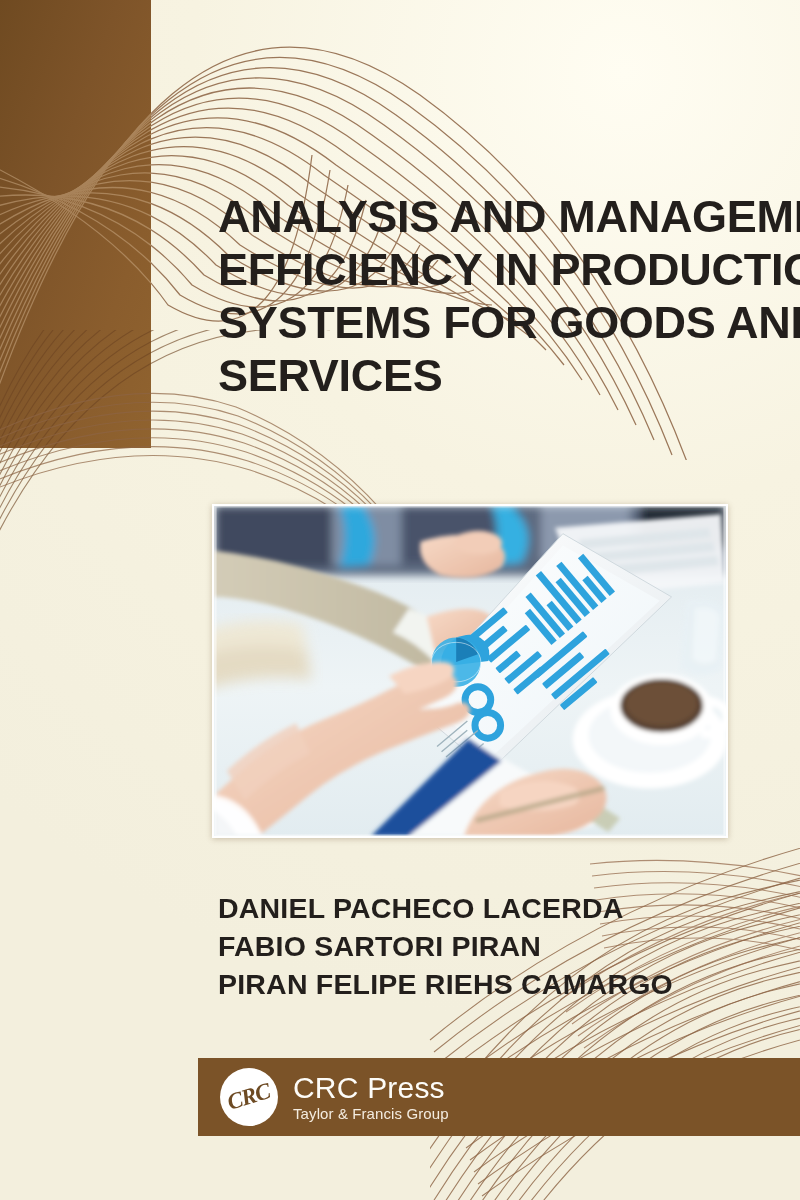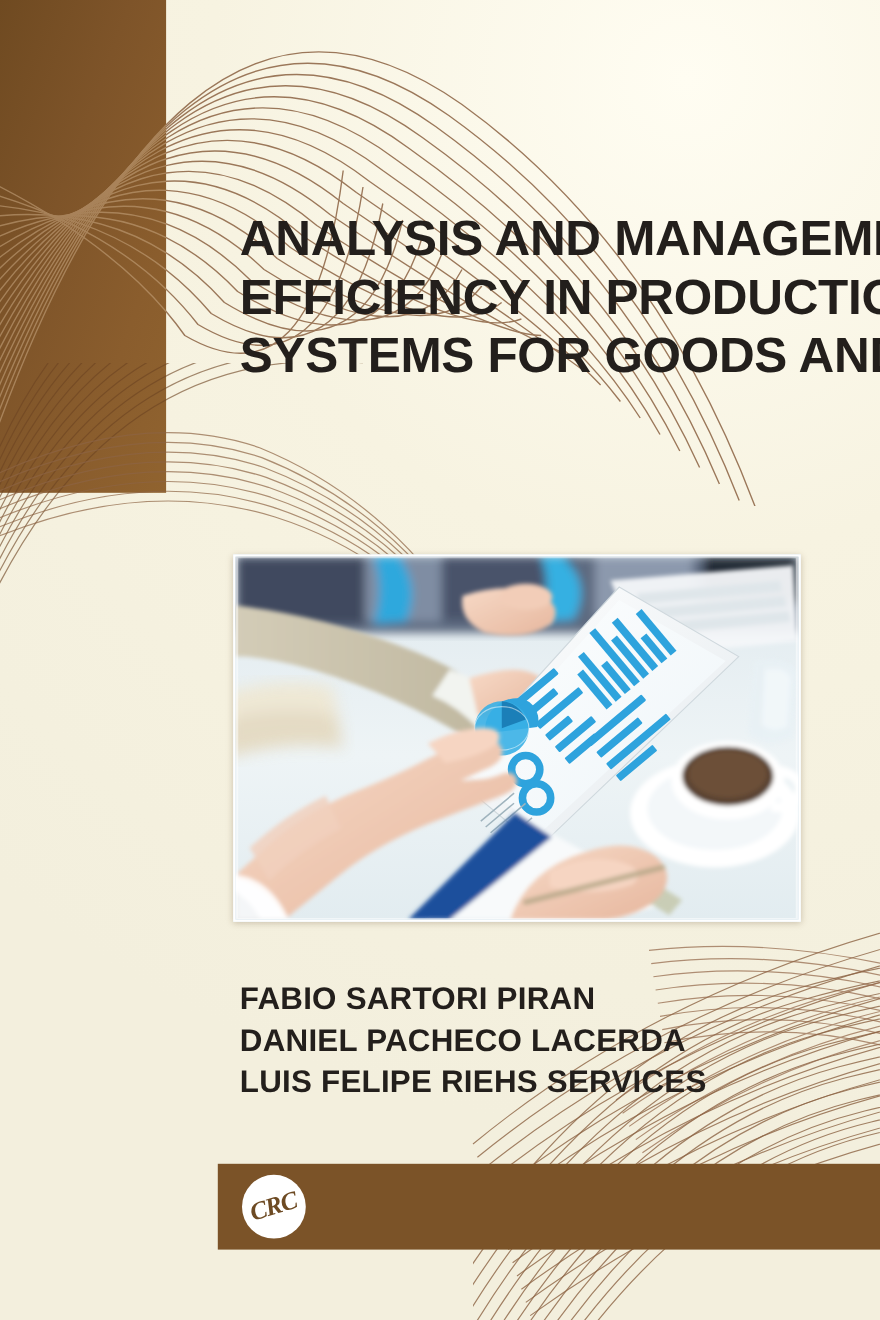--- a/index.html
+++ b/index.html
@@ -293,20 +293,21 @@
         <path d="M 602 936 Q 724 912 844 952"></path>
         <path d="M 604 948 Q 728 922 848 964"></path>
       </g>
     </svg>
   </div>
 
   <div class="title-block">
     <span class="title-line">ANALYSIS AND MANAGEMENT</span>
     <span class="title-line">EFFICIENCY IN PRODUCTION</span>
     <span class="title-line">SYSTEMS FOR GOODS AND</span>
+    <span class="title-line">SERVICES</span>
   </div>
 
   <div class="photo-frame">
     <svg viewBox="0 0 516 334" xmlns="http://www.w3.org/2000/svg">
       <defs>
         <linearGradient id="tableG" x1="0" y1="0" x2="0" y2="1">
           <stop offset="0%" stop-color="#dfe9ee"></stop>
           <stop offset="55%" stop-color="#eef4f6"></stop>
           <stop offset="100%" stop-color="#e2ecf0"></stop>
         </linearGradient>
@@ -466,24 +467,28 @@
       <g filter="url(#vsoft)" opacity="0.85">
         <path d="M-10 126 Q 40 110 88 120 L 96 160 Q 40 150 -10 168 Z" fill="#efe6cf"></path>
         <path d="M-10 150 Q 40 136 92 146 L 98 176 Q 44 168 -10 186 Z" fill="#e3d7bb"></path>
       </g>
 
       <rect x="0" y="0" width="516" height="334" fill="none" stroke="#ffffff" stroke-width="3" opacity="0.5"></rect>
     </svg>
   </div>
 
   <div class="authors">
+    <span class="author-line">DANIEL PACHECO LACERDA</span>
     <span class="author-line">FABIO SARTORI PIRAN</span>
-    <span class="author-line">DANIEL PACHECO LACERDA</span>
-    <span class="author-line">LUIS FELIPE RIEHS SERVICES</span>
+    <span class="author-line">PIRAN FELIPE RIEHS CAMARGO</span>
   </div>
 
   <div class="pub-bar">
     <div class="crc-mark">
       <span>CRC</span>
     </div>
+    <div class="pub-names">
+      <span class="pub-primary">CRC Press</span>
+      <span class="pub-secondary">Taylor &amp; Francis Group</span>
+    </div>
   </div>
 
 </div>
 
 </body></html>

